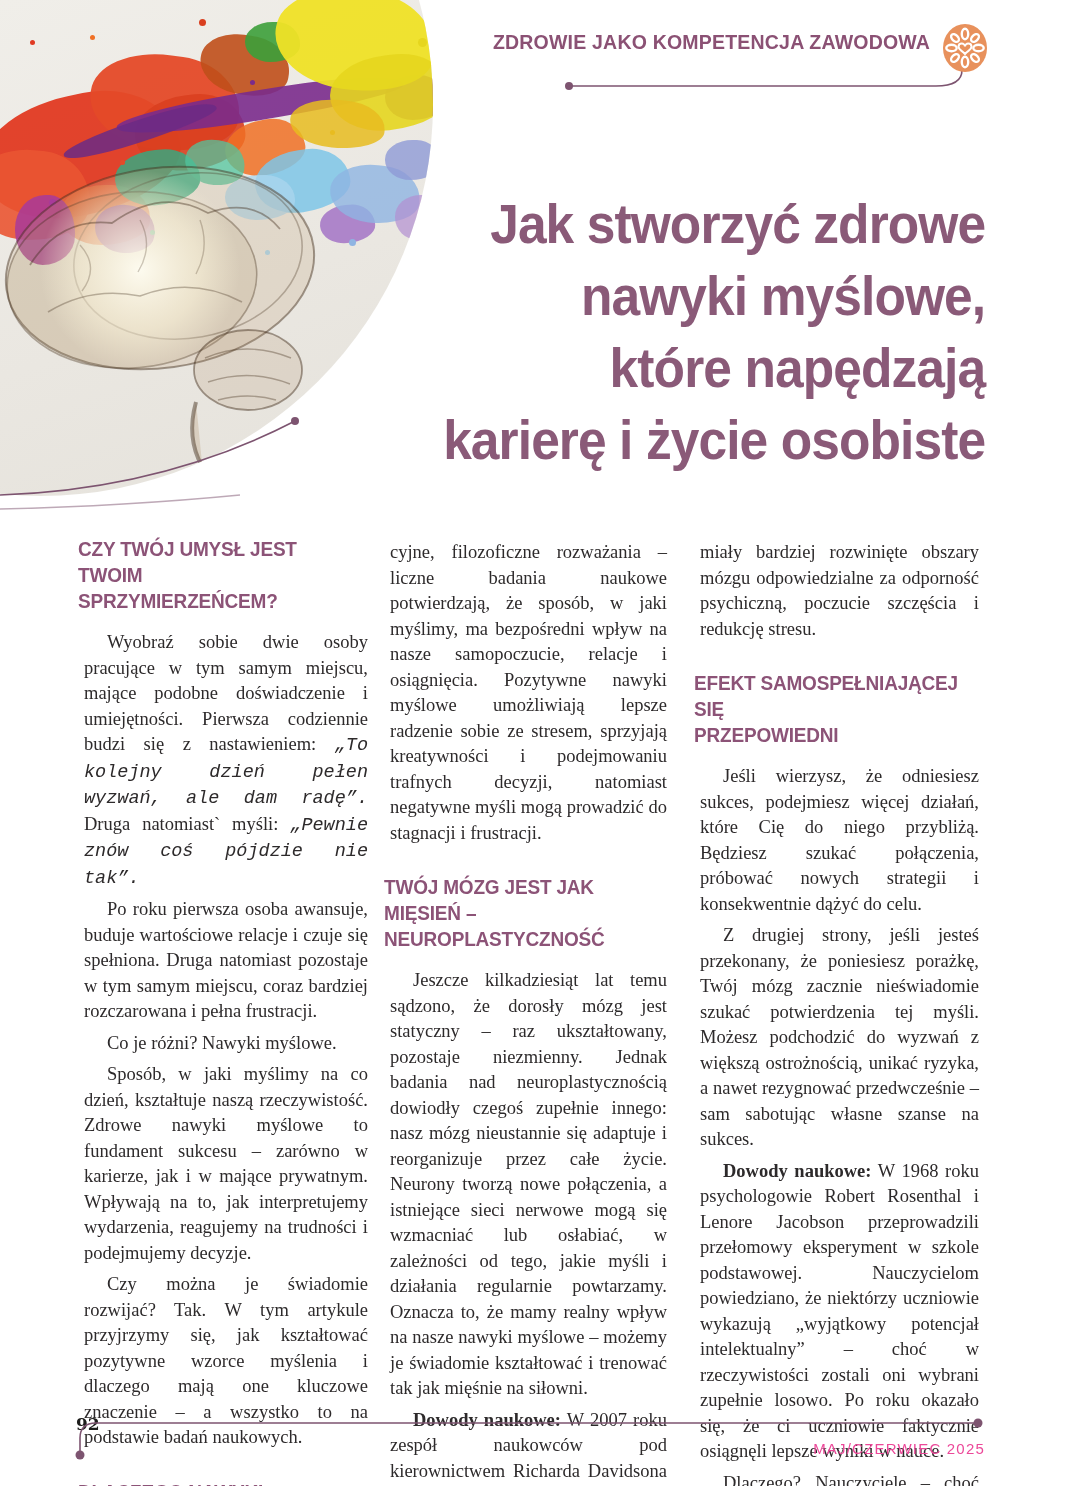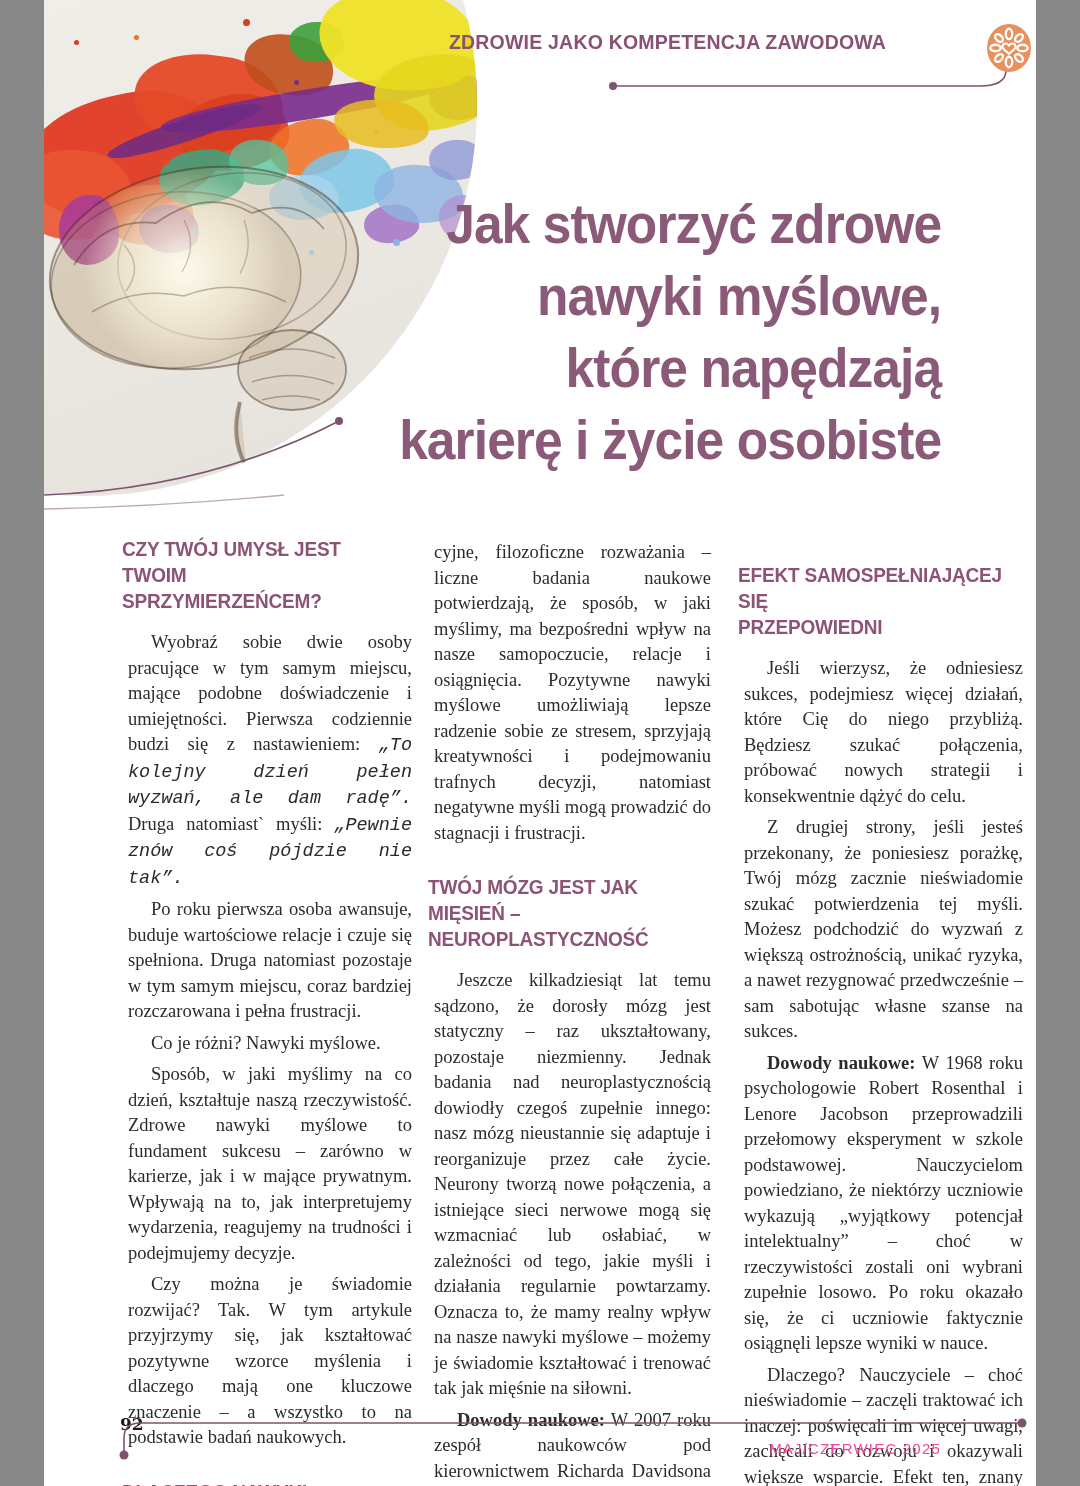--- a/index.html
+++ b/index.html
@@ -1,17 +1,17 @@
 <!DOCTYPE html>
 <html lang="pl"><head>
 <meta charset="utf-8">
 <style>
   html,body{margin:0;padding:0;background:#888;}
   .page{
-    position:relative; width:992px; height:1486px; margin:0 auto;
+    position:relative; width:1080px; height:1486px; margin:0 auto;
     background:#ffffff; overflow:hidden;
     font-family:"Liberation Serif", serif;
   }
   
   .hero{
     position:absolute; left:0; top:0; width:460px; height:520px;
     clip-path:circle(392px at 41px 104px);
     background:linear-gradient(160deg,#f0eee9 0%,#eae7e1 55%,#e4e1da 100%);
   }
   .blob{position:absolute; border-radius:52% 44% 56% 48% / 50% 57% 43% 52%;}
@@ -163,20 +163,21 @@
       <p class="para indent"><span>Nasze myślenie wpływa na emocje, decyzje i działania. To nie są tylko abstrak-</span></p>
     </div>
   <div class="col col2">
       <p class="para"><span>cyjne, filozoficzne rozważania – liczne badania naukowe potwierdzają, że sposób, w jaki myślimy, ma bezpośredni wpływ na nasze samopoczucie, relacje i osiągnięcia. Pozytywne nawyki myślowe umożliwiają lepsze radzenie sobie ze stresem, sprzyjają kreatywności i podejmowaniu trafnych decyzji, natomiast negatywne myśli mogą prowadzić do stagnacji i frustracji.</span></p>
       <h3 class="col-heading">TWÓJ MÓZG JEST JAK MIĘSIEŃ –
 NEUROPLASTYCZNOŚĆ</h3>
       <p class="para indent"><span>Jeszcze kilkadziesiąt lat temu sądzono, że dorosły mózg jest statyczny – raz ukształtowany, pozostaje niezmienny. Jednak badania nad neuroplastycznością dowiodły czegoś zupełnie innego: nasz mózg nieustannie się adaptuje i reorganizuje przez całe życie. Neurony tworzą nowe połączenia, a istniejące sieci nerwowe mogą się wzmacniać lub osłabiać, w zależności od tego, jakie myśli i działania regularnie powtarzamy. Oznacza to, że mamy realny wpływ na nasze nawyki myślowe – możemy je świadomie kształtować i trenować tak jak mięśnie na siłowni.</span></p>
       <p class="para indent"><span class="run-b">Dowody naukowe:</span><span> W 2007 roku zespół naukowców pod kierownictwem Richarda Davidsona z University of Wisconsin-Madison przeprowadził badania nad wpływem pozytywnego myślenia na mózg. Wyniki wykazały, że osoby, które regularnie praktykowały pozytywne nastawienie,</span></p>
     </div>
   <div class="col col3">
+      <p class="para"><span>miały bardziej rozwinięte obszary mózgu odpowiedzialne za odporność psychiczną, poczucie szczęścia i redukcję stresu.</span></p>
       <h3 class="col-heading">EFEKT SAMOSPEŁNIAJĄCEJ SIĘ
 PRZEPOWIEDNI</h3>
       <p class="para indent"><span>Jeśli wierzysz, że odniesiesz sukces, podejmiesz więcej działań, które Cię do niego przybliżą. Będziesz szukać połączenia, próbować nowych strategii i konsekwentnie dążyć do celu.</span></p>
       <p class="para indent"><span>Z drugiej strony, jeśli jesteś przekonany, że poniesiesz porażkę, Twój mózg zacznie nieświadomie szukać potwierdzenia tej myśli. Możesz podchodzić do wyzwań z większą ostrożnością, unikać ryzyka, a nawet rezygnować przedwcześnie – sam sabotując własne szanse na sukces.</span></p>
       <p class="para indent"><span class="run-b">Dowody naukowe:</span><span> W 1968 roku psychologowie Robert Rosenthal i Lenore Jacobson przeprowadzili przełomowy eksperyment w szkole podstawowej. Nauczycielom powiedziano, że niektórzy uczniowie wykazują „wyjątkowy potencjał intelektualny” – choć w rzeczywistości zostali oni wybrani zupełnie losowo. Po roku okazało się, że ci uczniowie faktycznie osiągnęli lepsze wyniki w nauce.</span></p>
       <p class="para indent"><span>Dlaczego? Nauczyciele – choć nieświadomie – zaczęli traktować ich inaczej: poświęcali im więcej uwagi, zachęcali do rozwoju i okazywali większe wsparcie. Efekt ten, znany dziś jako efekt Pigmaliona, pokazuje, że nasze oczeki-</span></p>
     </div>
 
   <div class="page-num">92</div>
   <svg class="footer-rule" width="1080" height="60" viewBox="0 0 1080 60">

